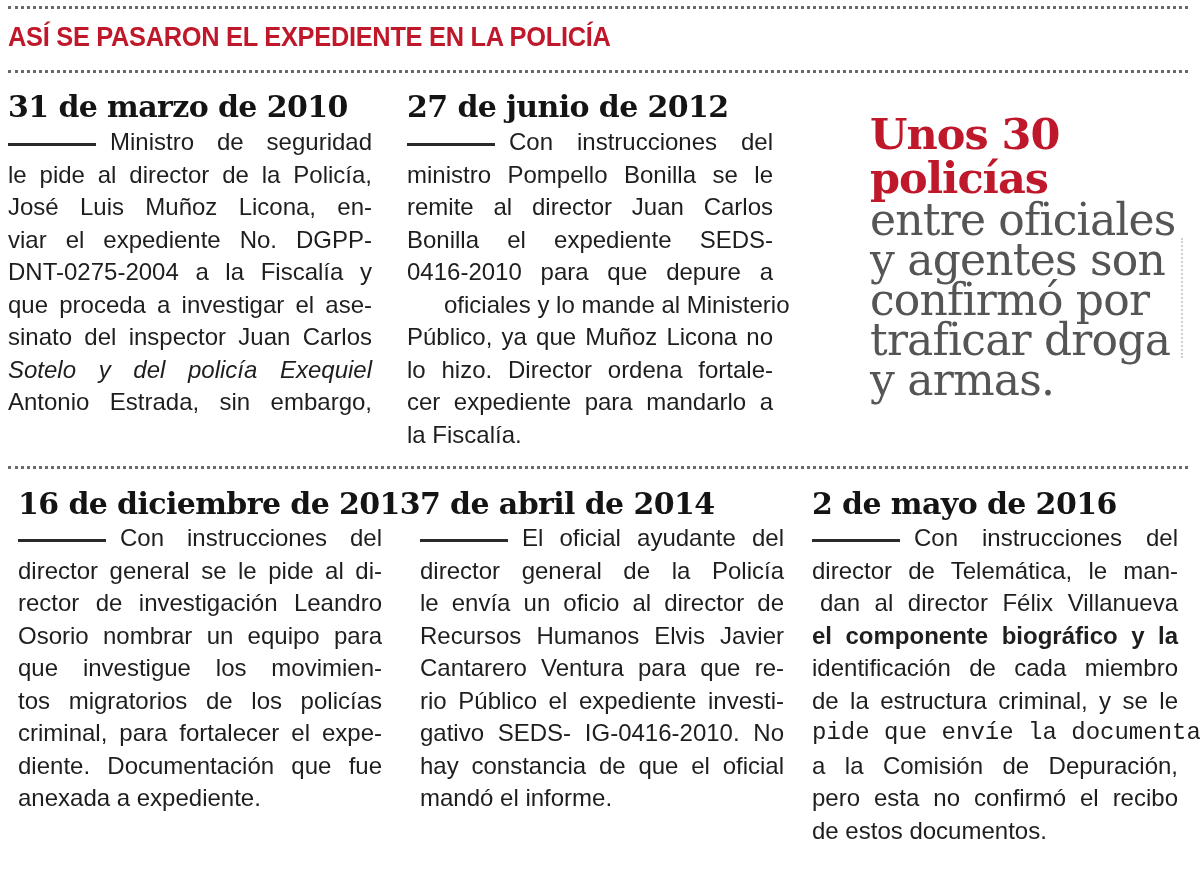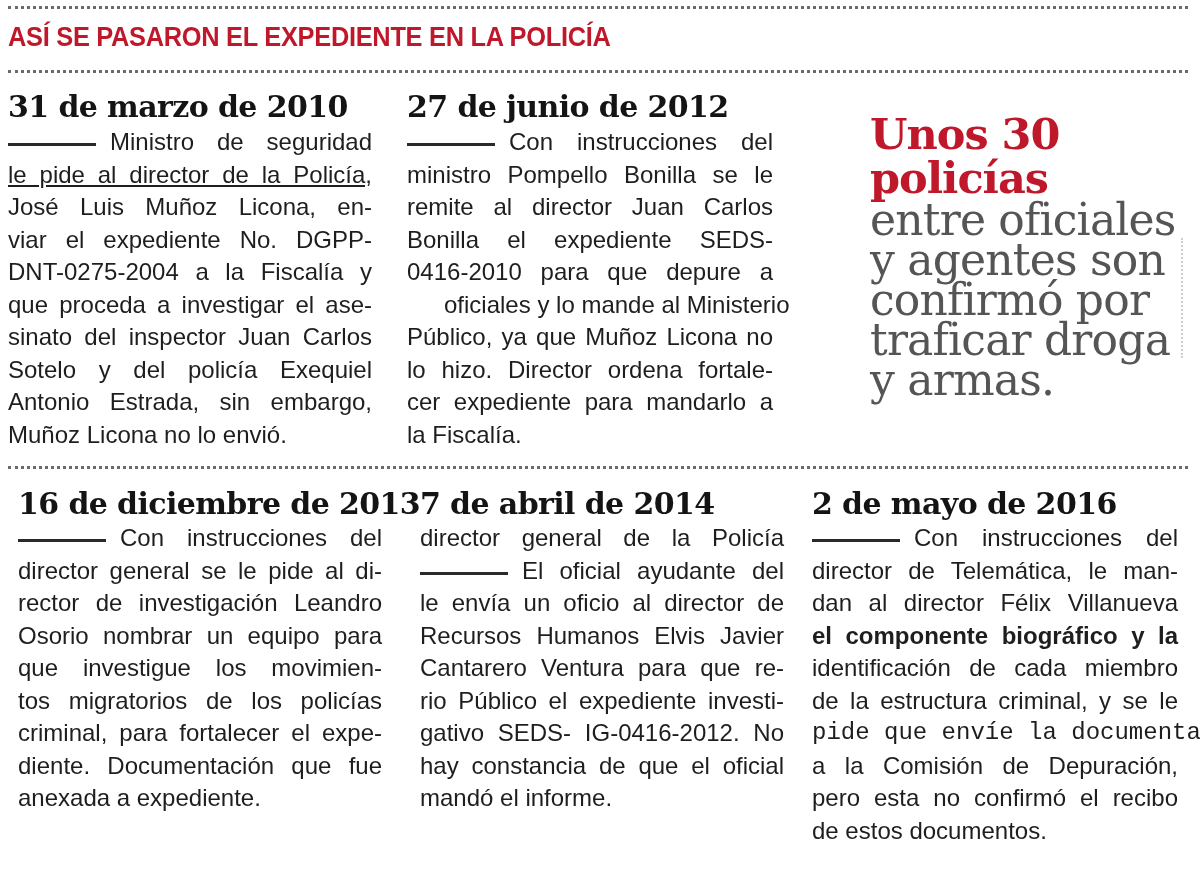--- a/index.html
+++ b/index.html
@@ -115,29 +115,28 @@
 <body>
 
 <div class="dotted" style="left:8px; top:6px; width:1180px;"></div>
 <h1 class="section-title">ASÍ SE PASARON EL EXPEDIENTE EN LA POLICÍA</h1>
 <div class="dotted" style="left:8px; top:70px; width:1180px;"></div>
 
 <article class="entry" style="left:8px; top:92px; width:364px;">
   <h2 class="entry-date">31 de marzo de 2010</h2>
   <p class="entry-body" style="margin-top:4px;">
     <span class="line" style="display: block;"><span class="rule"></span><span>Ministro de seguridad</span></span>
-    <span class="line" style="display: block; text-decoration: underline;">le pide al director de la Policía,</span>
+    <span class="line" style="display: block;">le pide al director de la Policía,</span>
     <span class="line" style="display: block;">José Luis Muñoz Licona, en-</span>
     <span class="line" style="display: block;">viar el expediente No. DGPP-</span>
     <span class="line" style="display: block;">DNT-0275-2004 a la Fiscalía y</span>
     <span class="line" style="display: block;">que proceda a investigar el ase-</span>
     <span class="line" style="display: block;">sinato del inspector Juan Carlos</span>
-    <span class="line" style="display: block;">Sotelo y del policía Exequiel</span>
+    <span class="line" style="display: block; font-style: italic;">Sotelo y del policía Exequiel</span>
     <span class="line" style="display: block;">Antonio Estrada, sin embargo,</span>
-    <span class="line last" style="display: block;">Muñoz Licona no lo envió.</span>
   </p>
 </article>
 
 <article class="entry" style="left:407px; top:92px; width:366px;">
   <h2 class="entry-date">27 de junio de 2012</h2>
   <p class="entry-body" style="margin-top:4px;">
     <span class="line" style="display: block;"><span class="rule"></span><span>Con instrucciones del</span></span>
     <span class="line" style="display: block;">ministro Pompello Bonilla se le</span>
     <span class="line" style="display: block;">remite al director Juan Carlos</span>
     <span class="line" style="display: block;">Bonilla el expediente SEDS-</span>
@@ -178,38 +177,38 @@
     <span class="line" style="display: block;">tos migratorios de los policías</span>
     <span class="line" style="display: block;">criminal, para fortalecer el expe-</span>
     <span class="line" style="display: block;">diente. Documentación que fue</span>
     <span class="line last" style="display: block;">anexada a expediente.</span>
   </p>
 </article>
 
 <article class="entry" style="left:420px; top:489px; width:364px;">
   <h2 class="entry-date">7 de abril de 2014</h2>
   <p class="entry-body" style="margin-top:3px;">
+    <span class="line" style="display: block;"><span class="rule"></span><span>El oficial ayudante del</span></span>
     <span class="line" style="display: block;">director general de la Policía</span>
-    <span class="line" style="display: block;"><span class="rule"></span><span>El oficial ayudante del</span></span>
     <span class="line" style="display: block;">le envía un oficio al director de</span>
     <span class="line" style="display: block;">Recursos Humanos Elvis Javier</span>
     <span class="line" style="display: block;">Cantarero Ventura para que re-</span>
     <span class="line" style="display: block;">rio Público el expediente investi-</span>
-    <span class="line" style="display: block;">gativo SEDS- IG-0416-2012. No</span>
+    <span class="line" style="display: block;">gativo SEDS- IG-0416-2010. No</span>
     <span class="line" style="display: block;">hay constancia de que el oficial</span>
     <span class="line last" style="display: block;">mandó el informe.</span>
   </p>
 </article>
 
 <article class="entry" style="left:812px; top:489px; width:366px;">
   <h2 class="entry-date">2 de mayo de 2016</h2>
   <p class="entry-body" style="margin-top:3px;">
     <span class="line" style="display: block;"><span class="rule"></span><span>Con instrucciones del</span></span>
     <span class="line" style="display: block;">director de Telemática, le man-</span>
-    <span class="line" style="display: block;">dan al director Félix Villanueva</span>
+    <span class="line" style="display: block; margin-left: 8px;">dan al director Félix Villanueva</span>
     <span class="line" style="display: block; font-weight: bold;">el componente biográfico y la</span>
     <span class="line" style="display: block;">identificación de cada miembro</span>
     <span class="line" style="display: block;">de la estructura criminal, y se le</span>
     <span class="line" style="display: block; font-family: Liberation Mono, monospace;">pide que envíe la documentación</span>
     <span class="line" style="display: block;">a la Comisión de Depuración,</span>
     <span class="line" style="display: block;">pero esta no confirmó el recibo</span>
     <span class="line last" style="display: block;">de estos documentos.</span>
   </p>
 </article>
 

